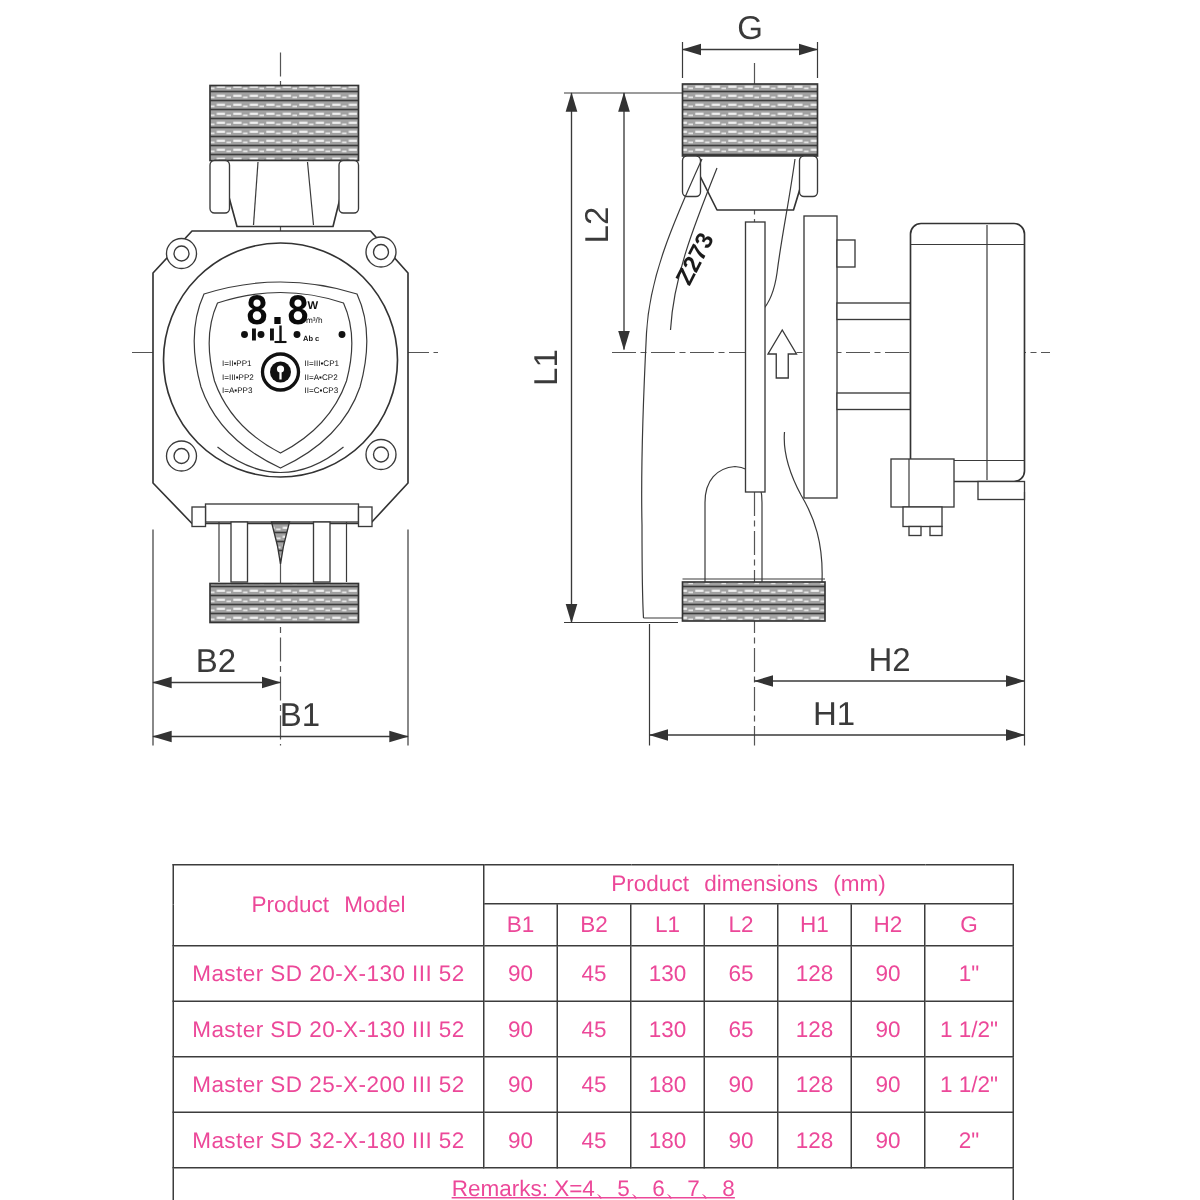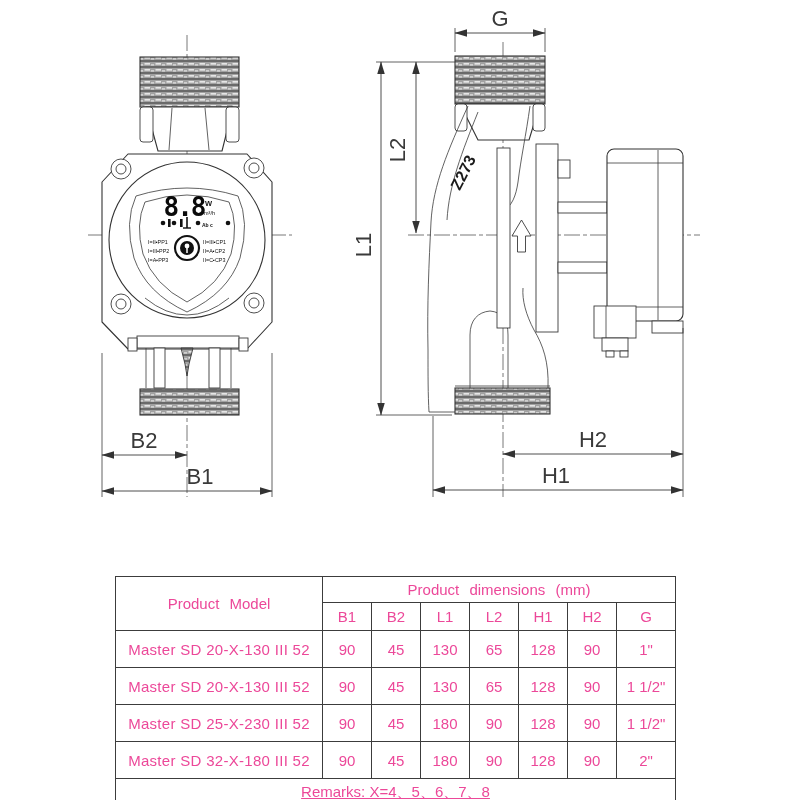--- a/index.html
+++ b/index.html
@@ -251,21 +251,21 @@
     <td class="model-cell">Master SD 20-X-130 III 52</td>
     <td>90</td>
     <td>45</td>
     <td>130</td>
     <td>65</td>
     <td>128</td>
     <td>90</td>
     <td>1 1/2"</td>
   </tr>
   <tr class="data">
-    <td class="model-cell">Master SD 25-X-230 III 52</td>
+    <td class="model-cell">Master SD 25-X-200 III 52</td>
     <td>90</td>
     <td>45</td>
     <td>180</td>
     <td>90</td>
     <td>128</td>
     <td>90</td>
     <td>1 1/2"</td>
   </tr>
   <tr class="data">
     <td class="model-cell">Master SD 32-X-180 III 52</td>

